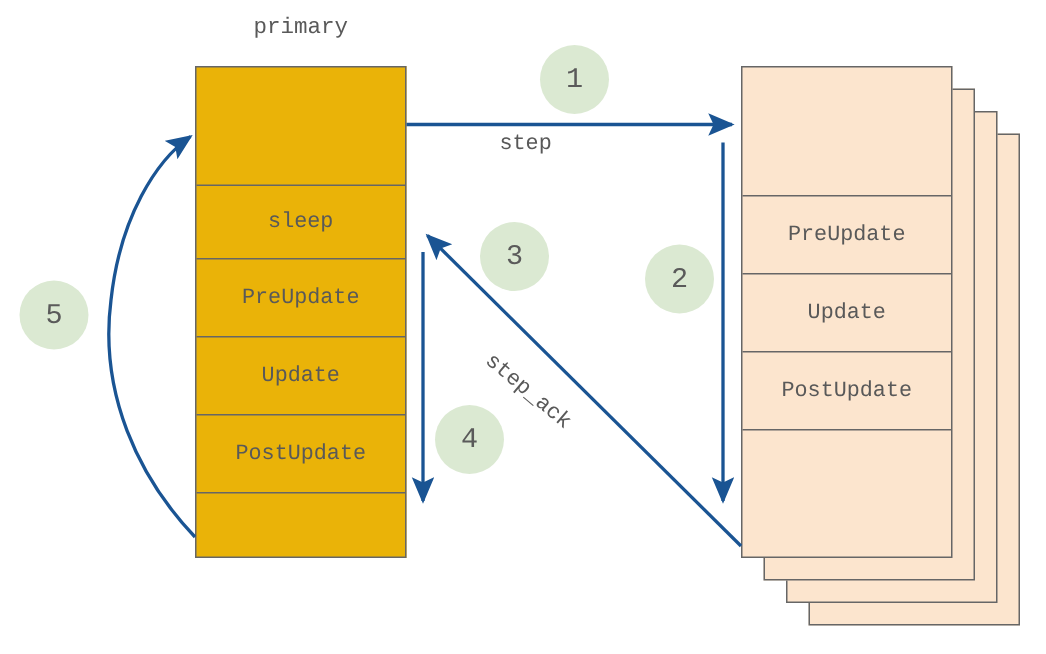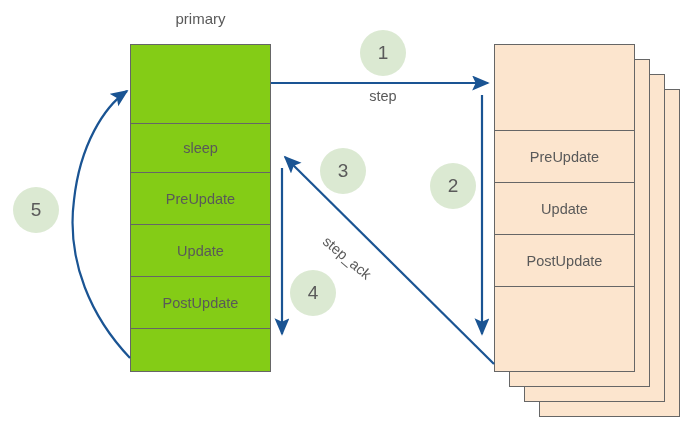--- a/index.html
+++ b/index.html
@@ -2,21 +2,21 @@
 <html><head>
 <meta charset="utf-8">
 <style>
   html,body{margin:0;padding:0;}
   body{
     width:697px;height:436px;
     background:#ffffff;
     font-family:"Liberation Sans", sans-serif;
     overflow:hidden;
   }
-  #stage{position:relative;width:697px;height:436px;}
+  #stage{position:relative;width:697px;height:436px;font-family:Liberation Mono, monospace;}
 
   .col-title{
     position:absolute;
     font-size:15px;
     color:#595959;
     text-align:center;
     white-space:nowrap;
   }
   #title-primary{left:130px;top:10px;width:141px;}
   #title-secondaries{left:494px;top:10px;width:141px;}
@@ -32,21 +32,21 @@
     border-bottom:1.6px solid #666666;
     display:flex;align-items:center;justify-content:center;
     font-size:14.5px;
     color:#595959;
     white-space:nowrap;
   }
   .cell:last-child{border-bottom:none;}
 
   .primary{
     left:130px;top:44px;width:141px;height:328px;
-    background:#84cc16;
+    background:#eab308;
   }
   .secondary{
     background:#fce5ce;
   }
   .sec-main{left:494px;top:44px;width:141px;height:328px;}
   .sec-ghost{position:absolute;box-sizing:border-box;border:1.6px solid #666666;background:#fce5ce;}
 
   
   #overlay{position:absolute;left:0;top:0;width:697px;height:436px;}
 
@@ -63,21 +63,21 @@
   #badge-3{left:320px;top:148px;}
   #badge-4{left:290px;top:270px;}
   #badge-5{left:13px;top:187px;}
 
   .edge-label{
     position:absolute;
     font-size:14.5px;
     color:#595959;
     white-space:nowrap;
   }
-  #label-step{left:333px;top:88px;width:100px;text-align:center;}
+  #label-step{left:333px;top:88px;width:100px;text-align:left;}
   #label-step-ack{
     left:330px;top:233px;
     transform:rotate(40deg);
     transform-origin:left top;
   }
 </style>
 </head>
 <body>
 
 <div id="stage">

